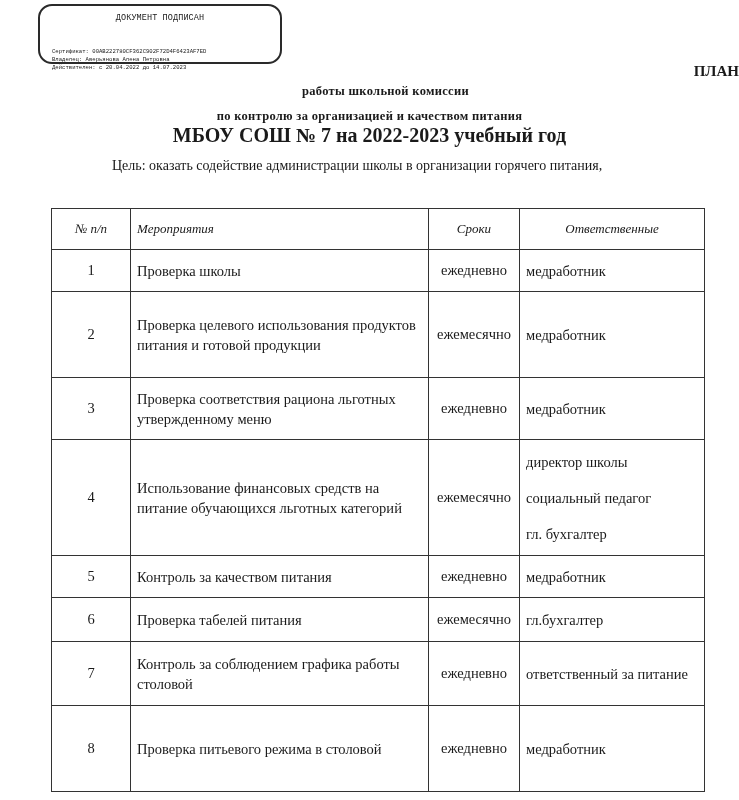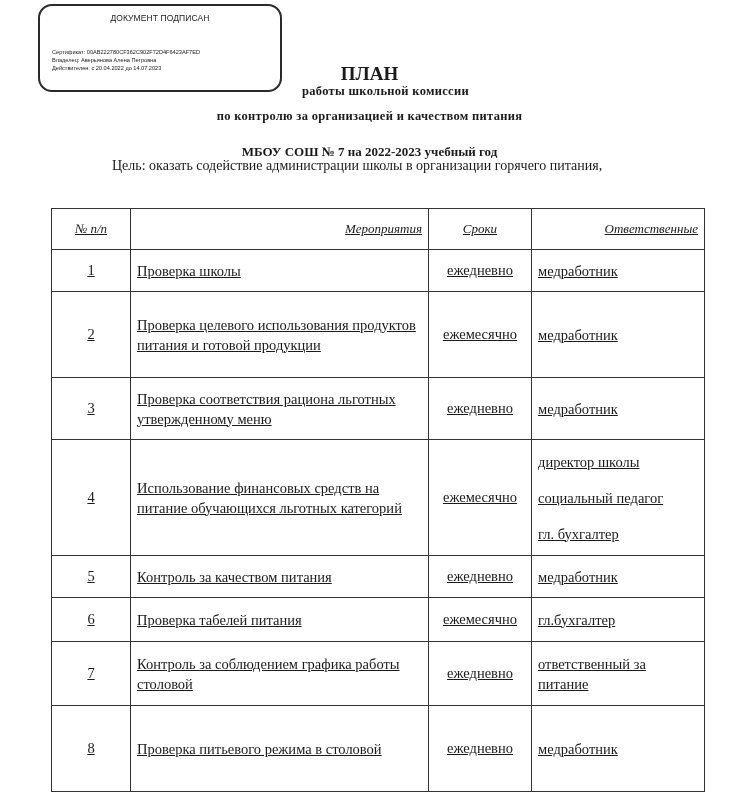--- a/index.html
+++ b/index.html
@@ -1,41 +1,41 @@
 <!DOCTYPE html>
 <html><head>
 <meta charset="utf-8">
 <style>
   html, body { margin: 0; padding: 0; background: #ffffff; }
   body { width: 739px; height: 800px; position: relative; overflow: hidden; color: #1a1a1a; font-family: "Liberation Serif", serif; }
   .stamp {
-    position: absolute; left: 38px; top: 4px; width: 244px; height: 88px;
+    position: absolute; left: 38px; top: 4px; width: 244px; height: 60px;
     border: 2px solid #2a2a2a; border-radius: 14px; box-sizing: border-box;
-    font-family: Liberation Sans, sans-serif;
+    font-family: Liberation Mono, monospace;
   }
   .stamp-title { text-align: center; font-size: 8.5px; line-height: 10px; margin-top: 7px; letter-spacing: 0.1px; }
   .stamp-info { position: absolute; left: 12px; top: 42px; font-size: 5.6px; line-height: 8px; white-space: nowrap; }
   .title { position: absolute; left: 0; width: 739px; text-align: center; font-weight: bold; }
-  .t1 { top: 63px; font-size: 19px; }
+  .t1 { top: 63px; font-size: 15px; text-align: right; }
   .t2 { top: 84px; font-size: 12.5px; letter-spacing: 0.3px; padding-left: 16px; }
   .t3 { top: 109px; font-size: 12.5px; letter-spacing: 0.3px; }
-  .t4 { top: 144px; font-size: 13px; }
+  .t4 { top: 124px; font-size: 20px; }
   .goal { position: absolute; left: 104px; top: 156px; font-size: 14px; line-height: 20px; margin-left: 8px; }
   table.plan {
     position: absolute; left: 51px; top: 208px; width: 654px;
     border-collapse: collapse; font-size: 14.5px;
   }
-  table.plan td, table.plan th { border: 1.5px solid #333; padding: 0 6px; vertical-align: middle; text-decoration: underline; }
+  table.plan td, table.plan th { border: 1.5px solid #333; padding: 0 6px; vertical-align: middle; }
   table.plan th { font-weight: normal; font-style: italic; font-size: 13px; height: 40px; }
   .c-num { width: 66px; text-align: center; }
   .c-act { width: 285px; text-align: left; line-height: 20px; }
-  .c-term { width: 88px; text-align: center; padding: 0 7px !important; }
+  .c-term { width: 88px; text-align: center; padding: 0 1px !important; }
   .c-resp { text-align: left; line-height: 20px; }
-  th.c-act { text-align: right; }
-  th.c-resp { text-align: right; }
+  th.c-act { text-align: left; }
+  th.c-resp { text-align: center; }
   .resp-line { display: block; line-height: 36px; }
 </style>
 </head>
 <body>
 
 <div class="stamp">
   <div class="stamp-title">
     <div>ДОКУМЕНТ ПОДПИСАН</div>
   </div>
   <div class="stamp-info">

